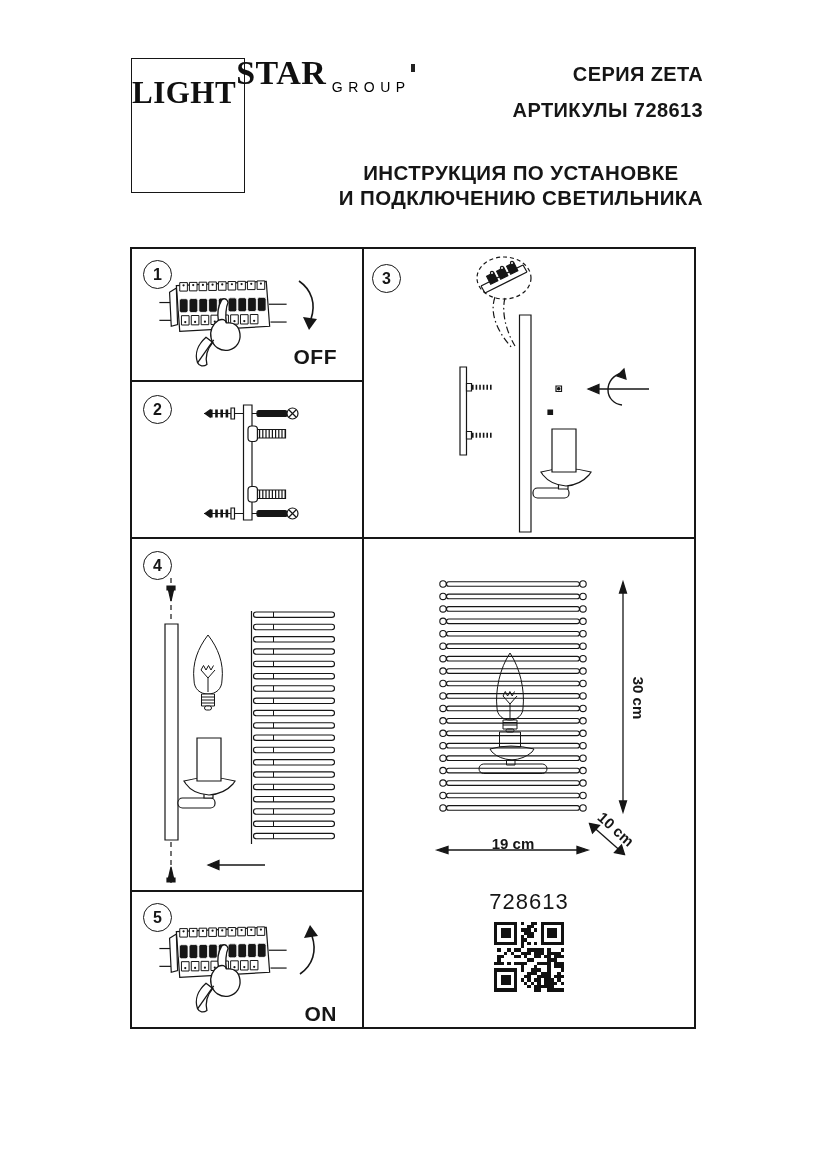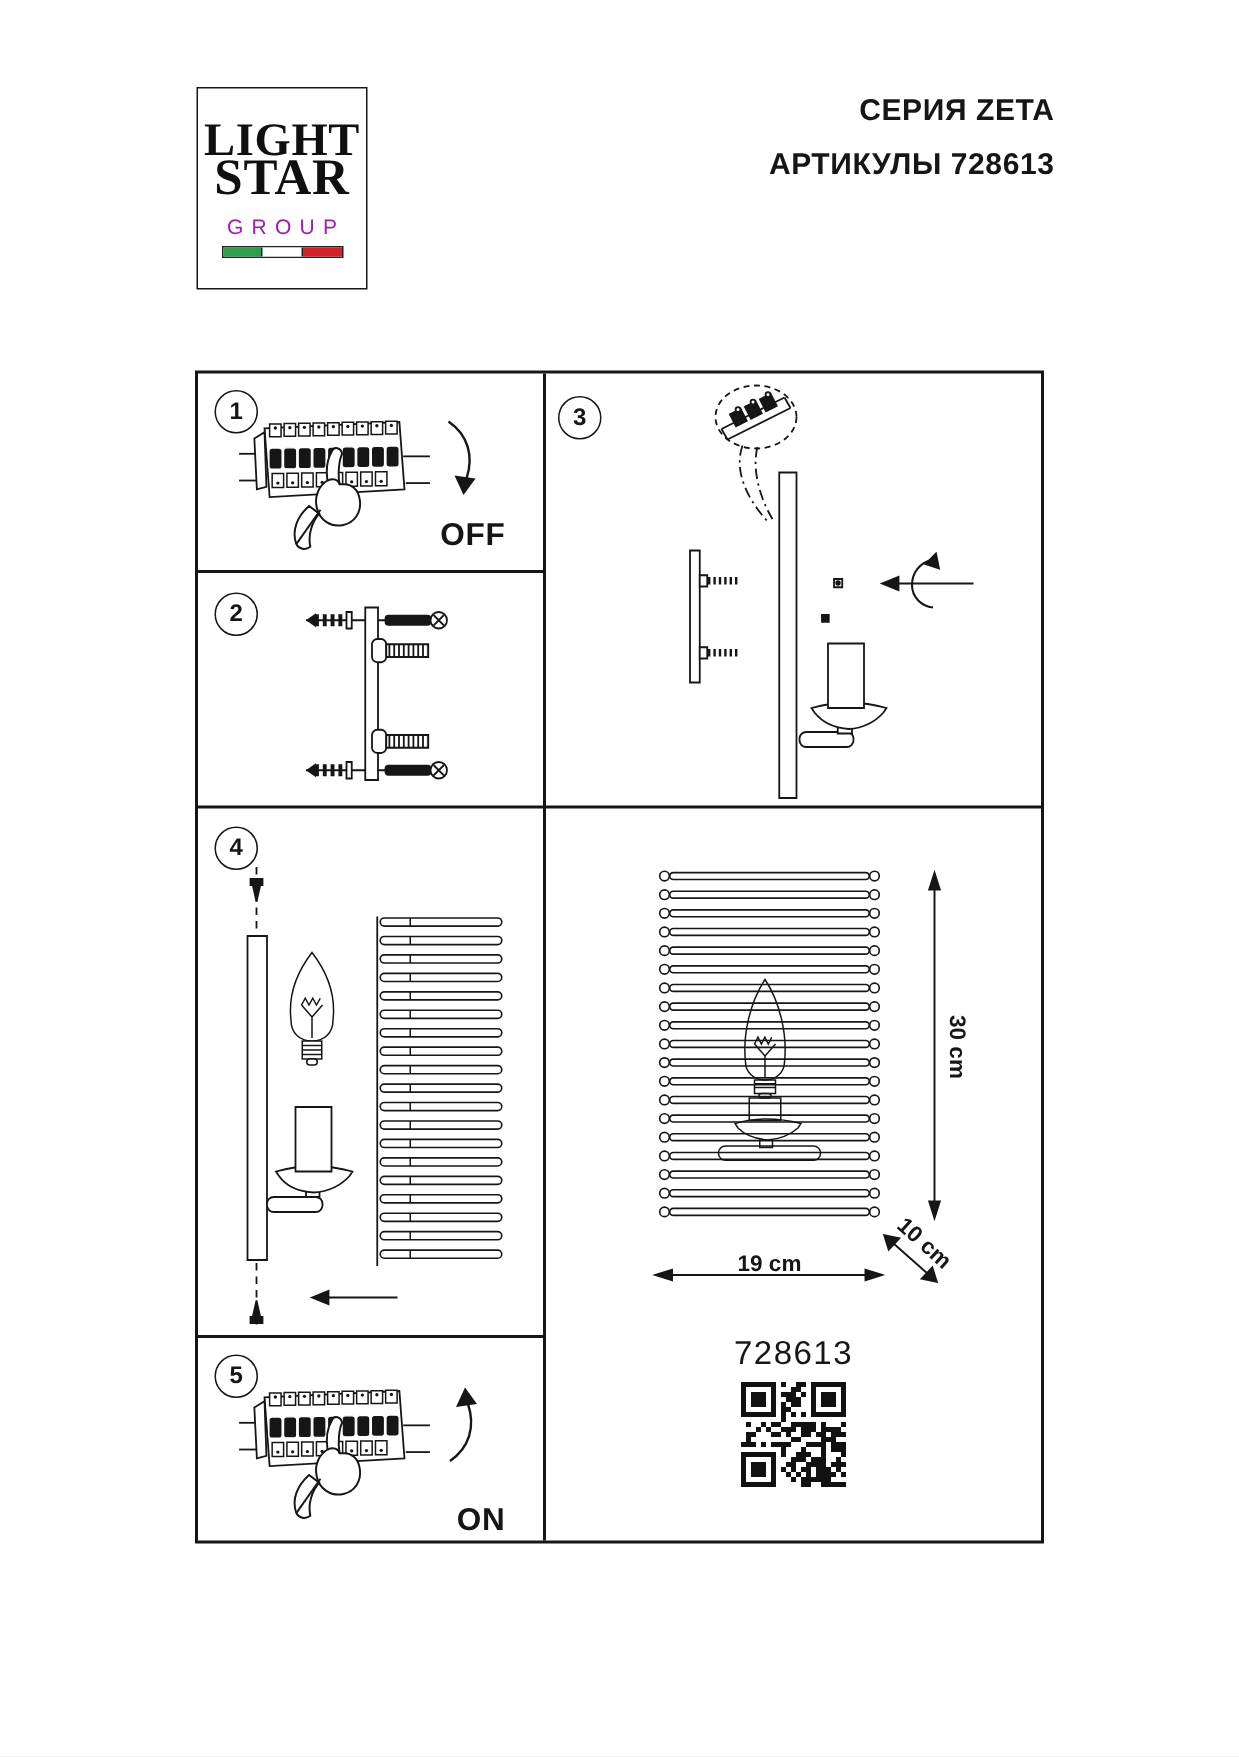--- a/index.html
+++ b/index.html
@@ -4,26 +4,26 @@
 <style>
   html,body{margin:0;padding:0;background:#e8e8e8;}
   .page{position:relative;width:826px;height:1171px;background:#ffffff;overflow:hidden;
         font-family:"Liberation Sans",sans-serif;color:#161616;}
   .abs{position:absolute;}
   svg{display:block;overflow:visible;}
   svg *{vector-effect:non-scaling-stroke;}
 
   
   .logo-box{left:131px;top:58px;width:112px;height:133px;border:1.5px solid #161616;
-            display:flex;flex-direction:column;align-items:center;justify-content:flex-start;}
+            display:flex;align-items:flex-start;justify-content:flex-start;}
   .logo-word{font-family:"Liberation Serif",serif;font-weight:bold;line-height:0.82;letter-spacing:0.5px;color:#101010;}
   .logo-light{font-size:31px;margin-top:21px;}
   .logo-star{font-size:34px;}
   .logo-group{font-family:"Liberation Sans",sans-serif;font-size:14px;font-weight:normal;
-              letter-spacing:5.5px;margin-top:10px;text-indent:5.5px;color:#a21caf;}
+              letter-spacing:5.5px;margin-top:20px;text-indent:5.5px;color:#000000;}
   .logo-flag{width:81px;height:8px;margin-top:5px;display:flex;border:1px solid #222;box-sizing:border-box;}
   .logo-flag span{flex:1;height:100%;}
   .flag-white{border-left:1px solid #222;border-right:1px solid #222;}
 
   .hdr-right{right:123px;text-align:center;font-weight:bold;}
   .hdr-series{top:63px;font-size:20px;letter-spacing:0.4px;}
   .hdr-articles{top:99px;font-size:20px;letter-spacing:0.4px;}
   .hdr-title{top:160px;font-size:20.5px;line-height:25px;letter-spacing:0.4px;}
 
   
@@ -53,20 +53,24 @@
     <div class="logo-group">GROUP</div>
     <div class="logo-flag">
       <span style="background:#2f9e4c;"></span>
       <span class="flag-white" style="background:#ffffff;"></span>
       <span style="background:#d2232a;"></span>
     </div>
   </div>
 
   <div class="abs hdr-right hdr-series">СЕРИЯ ZETA</div>
   <div class="abs hdr-right hdr-articles">АРТИКУЛЫ 728613</div>
+  <div class="abs hdr-right hdr-title">
+    <div>ИНСТРУКЦИЯ ПО УСТАНОВКЕ</div>
+    <div>И ПОДКЛЮЧЕНИЮ СВЕТИЛЬНИКА</div>
+  </div>
 
   <div class="abs grid">
     <div class="divider v1"></div>
     <div class="divider h1"></div>
     <div class="divider h2"></div>
     <div class="divider h3"></div>
 
     <div class="abs step-circle" style="left:11px;top:11px;">
         <span>1</span>
       </div>

